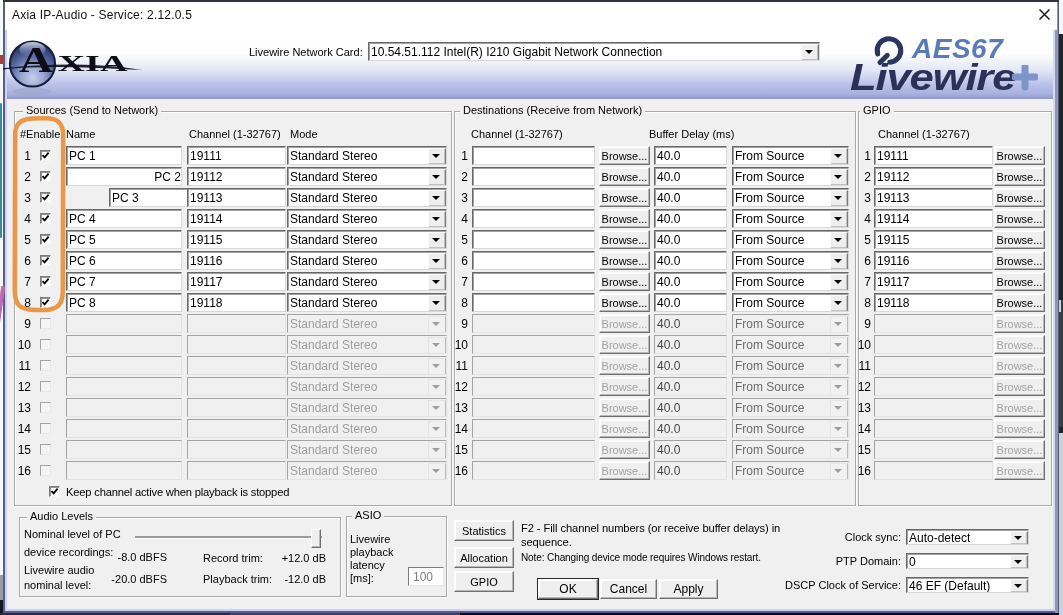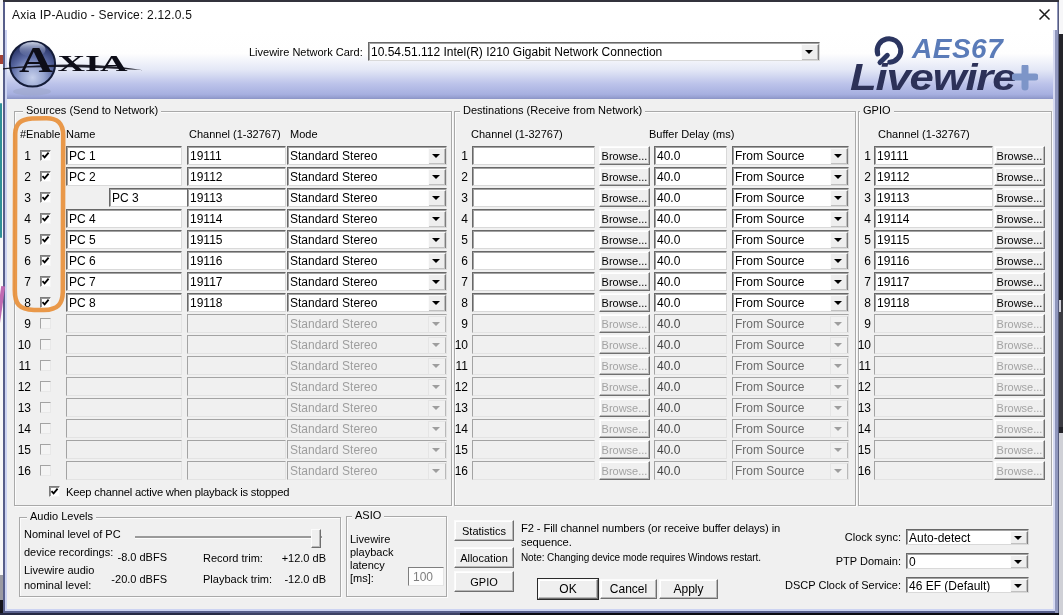--- a/index.html
+++ b/index.html
@@ -149,21 +149,21 @@
     </span></div>
 <div class="abs num" style="left:850px;top:149px;width:21px;">1</div>
 <div class="abs tf" style="left:874px;top:146px;width:119px;">19111</div>
 <div class="abs btn" style="left:994px;top:146px;width:51px;height:19px;">Browse...</div>
 <div class="abs num" style="left:10px;top:170px;width:21px;">2</div>
 <div class="abs cb" style="left:40px;top:171px;">
     <svg width="9" height="9" viewBox="0 0 9 9" style="position:absolute;left:0px;top:0px">
       <path d="M1.5 4.2 L3.6 6.4 L7.6 1.6" stroke="#000" stroke-width="1.8" fill="none"></path>
     </svg>
   </div>
-<div class="abs tf" style="left:66px;top:167px;width:116px;">PC 2</div>
+<div class="abs tf" style="left:66px;top:167px;width:116px;text-align:right;">PC 2</div>
 <div class="abs tf" style="left:187px;top:167px;width:99px;">19112</div>
 <div class="abs combo" style="left:287px;top:167px;width:160px;">Standard Stereo<span class="cbtn">
       <span class="tri"></span>
     </span></div>
 <div class="abs num" style="left:444px;top:170px;width:24px;">2</div>
 <div class="abs tf" style="left:472px;top:167px;width:123px;"></div>
 <div class="abs btn" style="left:599px;top:167px;width:51px;height:19px;">Browse...</div>
 <div class="abs tf" style="left:654px;top:167px;width:73px;">40.0</div>
 <div class="abs combo" style="left:732px;top:167px;width:117px;">From Source<span class="cbtn">
       <span class="tri"></span>

